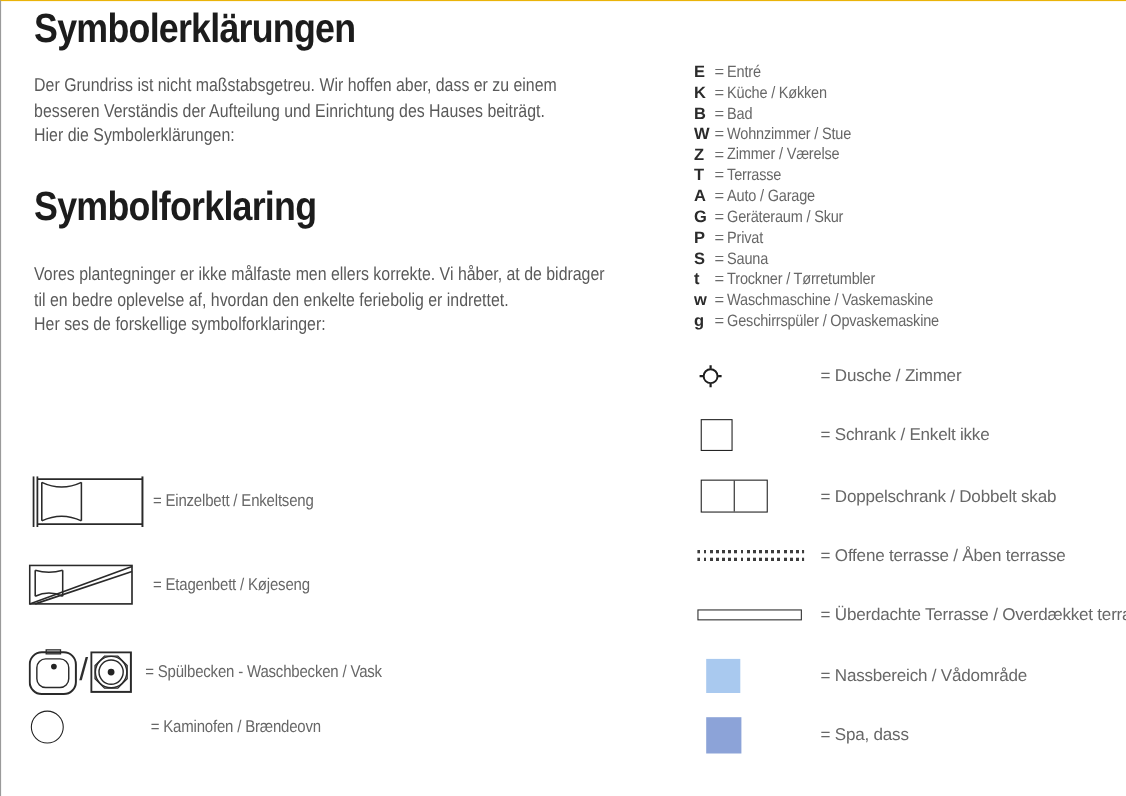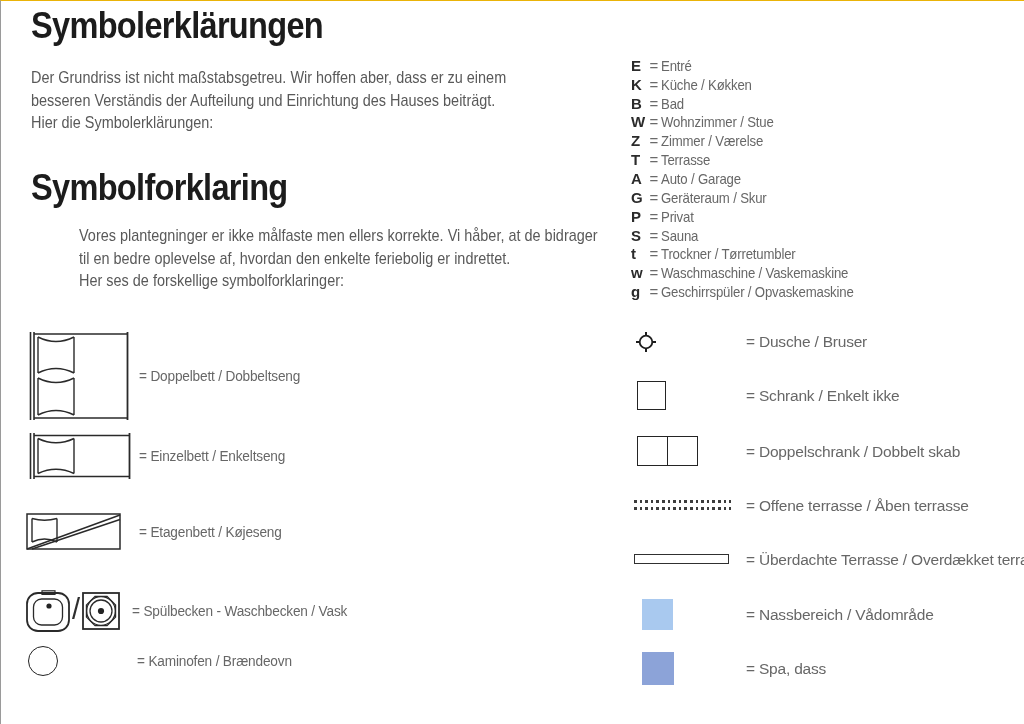--- a/index.html
+++ b/index.html
@@ -52,42 +52,26 @@
 <div class="page">
 
   <h1 class="h-main" style="top:4px;">Symbolerklärungen</h1>
   <div class="para" style="top:66px;">
     <div class="ln">Der Grundriss ist nicht maßstabsgetreu. Wir hoffen aber, dass er zu einem</div>
     <div class="ln">besseren Verständis der Aufteilung und Einrichtung des Hauses beiträgt.</div>
     <div class="ln">Hier die Symbolerklärungen:</div>
   </div>
 
   <h1 class="h-main" style="top:166px;">Symbolforklaring</h1>
-  <div class="para" style="top:224px;margin-left:48px;">
+  <div class="para" style="top:238px;">
     <div class="ln">Vores plantegninger er ikke målfaste men ellers korrekte. Vi håber, at de bidrager</div>
     <div class="ln">til en bedre oplevelse af, hvordan den enkelte feriebolig er indrettet.</div>
     <div class="ln">Her ses de forskellige symbolforklaringer:</div>
   </div>
 
-  <div class="lrow" style="left:28px;top:331px;height:88px;">
-    <svg class="sym" width="100" height="88" viewBox="0 0 100 88">
-      <g stroke="#2a2a2a" fill="none">
-        <line x1="1.5" y1="0" x2="1.5" y2="88" stroke-width="1.6"></line>
-        <line x1="5" y1="0" x2="5" y2="88" stroke-width="1.6"></line>
-        <line x1="98.5" y1="0" x2="98.5" y2="88" stroke-width="1.8"></line>
-        <line x1="5" y1="2" x2="99" y2="2" stroke-width="1.5"></line>
-        <line x1="5" y1="86" x2="99" y2="86" stroke-width="1.5"></line>
-        <g stroke-width="1.4">
-          <path d="M9,5 L9,41 M45,5 L45,41 M9,5 Q27,14 45,5 M9,41 Q27,32 45,41"></path>
-          <path d="M9,46 L9,83 M45,46 L45,83 M9,46 Q27,55 45,46 M9,83 Q27,74 45,83"></path>
-        </g>
-      </g>
-    </svg>
-    <span class="lbl" style="margin-left:10px;">= Doppelbett / Dobbeltseng</span>
-  </div>
 
   <div class="lrow" style="left:28px;top:432px;height:46px;">
     <svg class="sym" width="103" height="46" viewBox="0 0 103 46">
       <g stroke="#2a2a2a" fill="none">
         <line x1="1.5" y1="0" x2="1.5" y2="46" stroke-width="1.6"></line>
         <line x1="5" y1="0" x2="5" y2="46" stroke-width="1.6"></line>
         <line x1="100.5" y1="0" x2="100.5" y2="46" stroke-width="1.8"></line>
         <line x1="5" y1="2.5" x2="101" y2="2.5" stroke-width="1.5"></line>
         <line x1="5" y1="43.5" x2="101" y2="43.5" stroke-width="1.5"></line>
         <path stroke-width="1.4" d="M9,5.5 L9,40.5 M45,5.5 L45,40.5 M9,5.5 Q27,14 45,5.5 M9,40.5 Q27,32 45,40.5"></path>
@@ -206,21 +190,21 @@
   <div class="rrow" style="top:330px;height:22px;">
     <svg width="22" height="22" viewBox="0 0 22 22" style="position:absolute;left:1px;top:0;">
       <g stroke="#1e1e1e" fill="none">
         <circle cx="11" cy="11" r="6.3" stroke-width="1.8"></circle>
         <line x1="11" y1="1" x2="11" y2="4.2" stroke-width="2"></line>
         <line x1="11" y1="17.8" x2="11" y2="21" stroke-width="2"></line>
         <line x1="1" y1="11" x2="4.2" y2="11" stroke-width="2"></line>
         <line x1="17.8" y1="11" x2="21" y2="11" stroke-width="2"></line>
       </g>
     </svg>
-    <span class="lbl rlabel">= Dusche / Bruser</span>
+    <span class="lbl rlabel">= Dusche / Zimmer</span>
   </div>
 
   <div class="rrow" style="top:380px;height:30px;">
     <div class="box-single" style="left:3px;top:0;"></div>
     <span class="lbl rlabel">= Schrank / Enkelt ikke</span>
   </div>
 
   <div class="rrow" style="top:498px;height:13px;">
     <div class="dotwrap" style="left:0;top:1px;">
       <div class="dotrow"></div>

